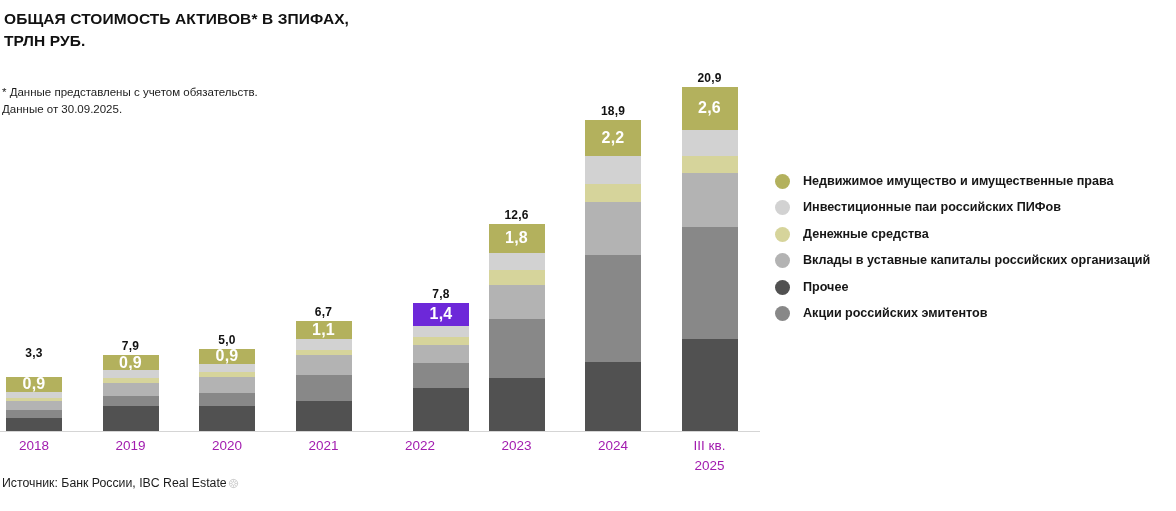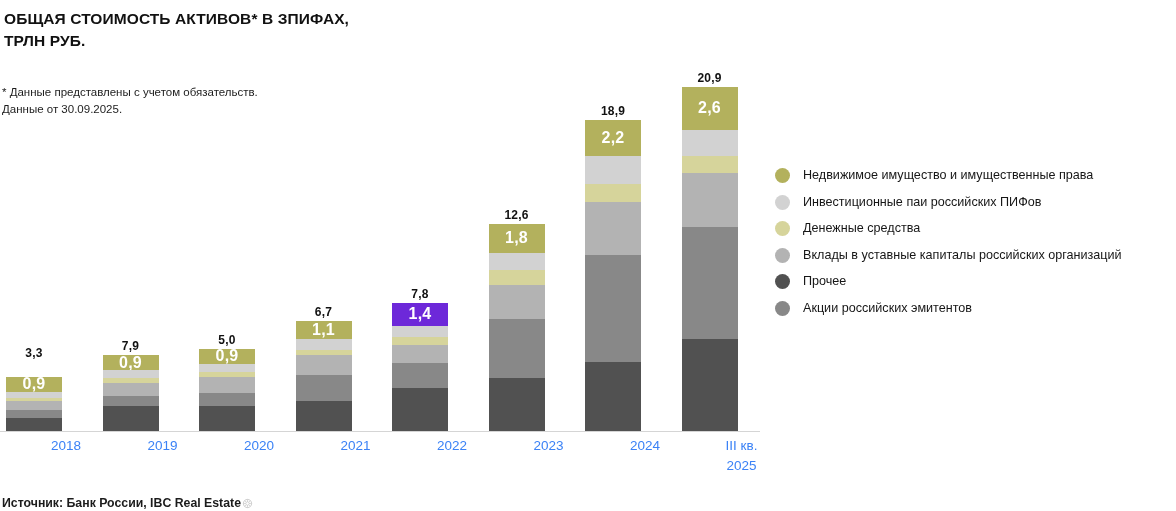--- a/index.html
+++ b/index.html
@@ -98,61 +98,61 @@
     letter-spacing: 0.2px;
     line-height: 1;
   }
 
   .x-label {
     position: absolute;
     top: 396px;
     width: 70px;
     text-align: center;
     font-size: 13.5px;
-    color: #3b82f6;
+    color: #a21caf;
     line-height: 1.45;
     white-space: pre-line;
-    padding-left: 32px;
   }
 
   
   #legend {
     position: absolute;
     left: 775px;
     top: 168px;
     width: 390px;
   }
   .legend-item {
     display: flex;
+    align-items: center;
     height: 26.5px;
+    font-weight: bold;
   }
   .legend-swatch {
     width: 15px;
     height: 15px;
     border-radius: 50%;
     flex: 0 0 auto;
     margin-right: 13px;
   }
   .legend-label {
     font-size: 12.6px;
     color: #161616;
     line-height: 1.2;
     white-space: nowrap;
   }
 
   
   #source {
     position: absolute;
     left: 2px;
-    top: 496px;
+    top: 476px;
     font-size: 12.3px;
     color: #1c1c1c;
     display: flex;
     align-items: center;
-    font-weight: bold;
   }
   #source-logo {
     margin-left: 1px;
     display: inline-block;
     width: 11px;
     height: 11px;
     opacity: 0.55;
   }
 </style>
 </head>
@@ -211,21 +211,21 @@
           <div class="seg" style="height: 18.1053px; background: rgb(179, 177, 93);">
             <span class="seg-label">1,1</span>
           </div>
           <div class="seg" style="height: 11.5215px; background: rgb(210, 210, 210);"></div>
           <div class="seg" style="height: 4.9378px; background: rgb(214, 212, 155);"></div>
           <div class="seg" style="height: 19.7512px; background: rgb(179, 179, 179);"></div>
           <div class="seg" style="height: 26.3349px; background: rgb(136, 136, 136);"></div>
           <div class="seg" style="height: 29.6268px; background: rgb(81, 81, 81);"></div>
         </div>
       </div>
-      <div class="bar-group" style="left: 392px; height: 150.383px; margin-top: 44px;">
+      <div class="bar-group" style="left: 413px; height: 150.383px; margin-top: 44px;">
         <div class="bar-total" style="bottom: 130.383px;">7,8</div>
         <div class="bar-stack" style="height: 128.383px;">
           <div class="seg" style="height: 23.0431px; background: #6d28d9;">
             <span class="seg-label">1,4</span>
           </div>
           <div class="seg" style="height: 11.5215px; background: rgb(210, 210, 210);"></div>
           <div class="seg" style="height: 8.22967px; background: rgb(214, 212, 155);"></div>
           <div class="seg" style="height: 18.1053px; background: rgb(179, 179, 179);"></div>
           <div class="seg" style="height: 24.689px; background: rgb(136, 136, 136);"></div>
           <div class="seg" style="height: 42.7943px; background: rgb(81, 81, 81);"></div>

